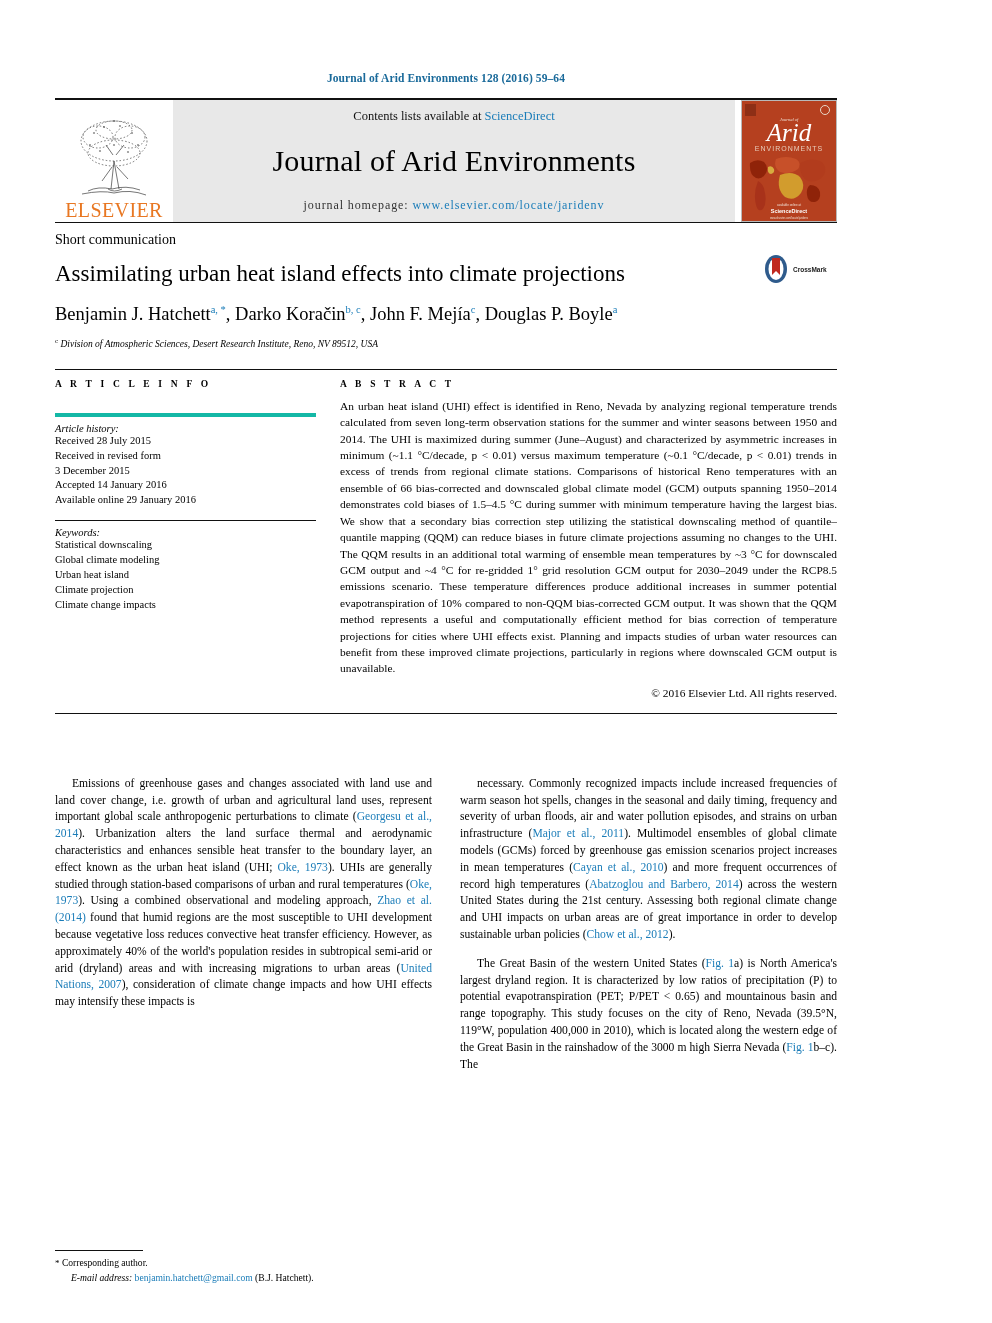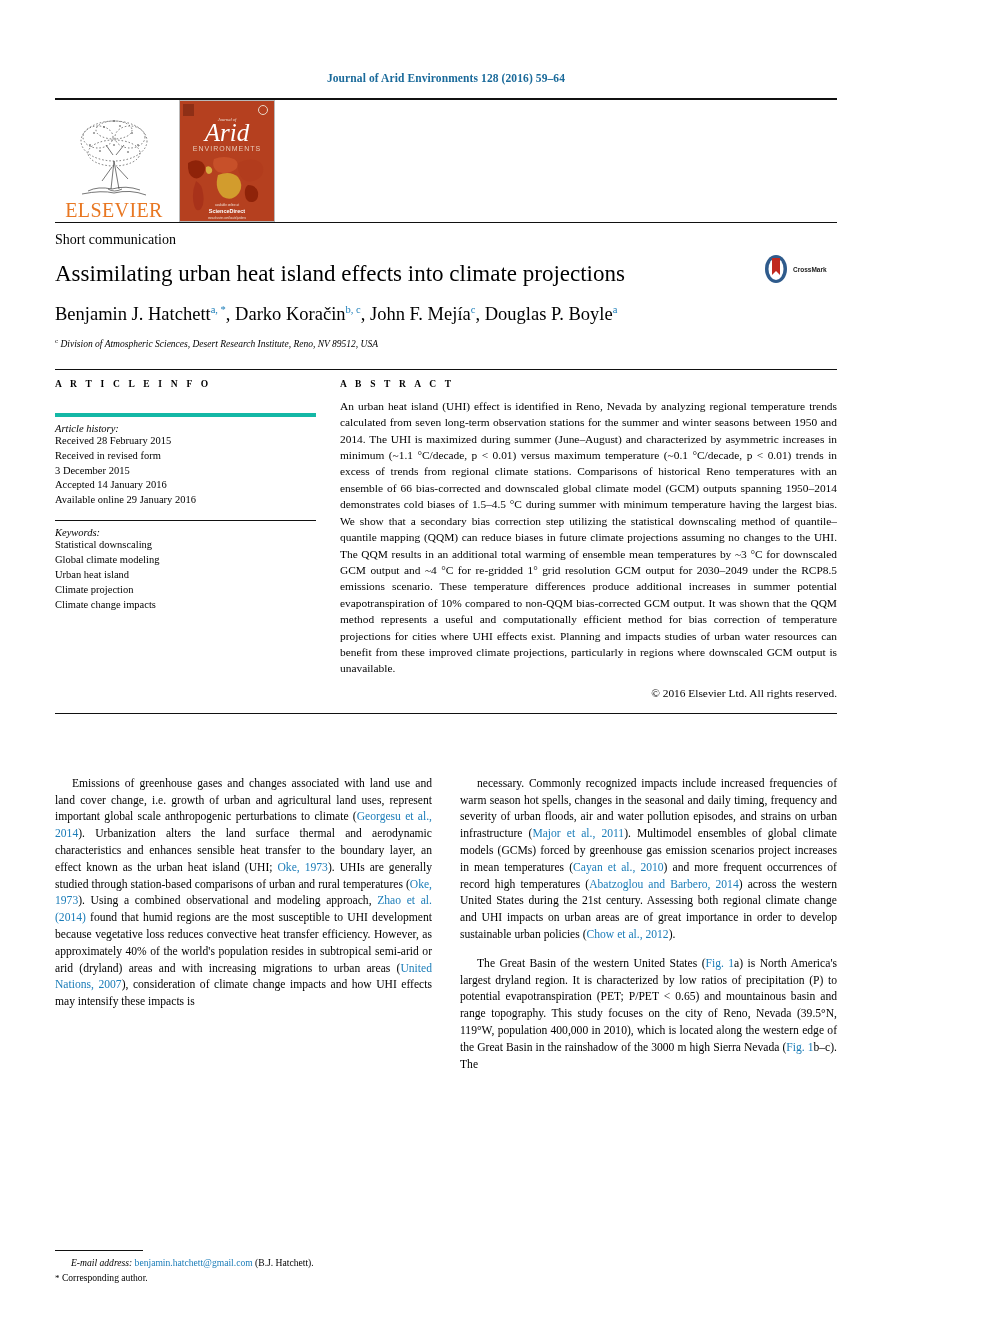--- a/index.html
+++ b/index.html
@@ -205,20 +205,29 @@
             <circle cx="70" cy="30" r="1.1"></circle>
           <circle cx="46" cy="6" r="1.1"></circle>
             <circle cx="32" cy="36" r="1.1"></circle>
           <circle cx="60" cy="37" r="1.1"></circle>
             <circle cx="46" cy="30" r="1.1"></circle>
         </g>
       </svg>
       <div class="elsevier-word">ELSEVIER</div>
     </div>
 
+    <div class="journal-banner">
+      <div class="contents-line">
+        <span>Contents lists available at </span><span class="sd">ScienceDirect</span>
+      </div>
+      <div class="journal-title">Journal of Arid Environments</div>
+      <div class="homepage-line">
+        <span class="lbl">journal homepage: </span><span class="url">www.elsevier.com/locate/jaridenv</span>
+      </div>
+    </div>
 
     <div class="cover-thumb">
       <svg width="94" height="122" viewBox="0 0 94 122">
         <rect x="0" y="0" width="94" height="122" fill="#b5401f"></rect>
         <rect x="3" y="3" width="11" height="12" fill="#8e2f16"></rect>
         <circle cx="83" cy="9" r="4.5" fill="none" stroke="#e8d8c8" stroke-width="1"></circle>
         <text x="47" y="20" font-family="Liberation Serif, serif" font-size="4.5" fill="#f0e2d6" text-anchor="middle" font-style="italic">Journal of</text>
         <text x="47" y="40" font-family="Liberation Serif, serif" font-size="25" fill="#ffffff" text-anchor="middle" font-style="italic">Arid</text>
         <text x="47" y="50" font-family="Liberation Sans, sans-serif" font-size="7" fill="#e9cdbb" text-anchor="middle" letter-spacing="1">ENVIRONMENTS</text>
         <g opacity="0.95">
@@ -271,21 +280,21 @@
       </div>
       <div class="head-right">
         <div class="sec-head">A B S T R A C T</div>
       </div>
     </div>
 
     <div class="info-body-row">
       <div class="col-info">
         <div class="hist-block">
           <div class="hist-title">Article history:</div>
-          <div class="hist-line">Received 28 February 2015</div>
+          <div class="hist-line">Received 28 July 2015</div>
           <div class="hist-line">Received in revised form</div>
           <div class="hist-line">3 December 2015</div>
           <div class="hist-line">Accepted 14 January 2016</div>
           <div class="hist-line">Available online 29 January 2016</div>
         </div>
         <div class="kw-block">
           <div class="kw-title">Keywords:</div>
           <div class="kw-line">Statistical downscaling</div>
           <div class="kw-line">Global climate modeling</div>
           <div class="kw-line">Urban heat island</div>
@@ -306,24 +315,24 @@
       <p>Emissions of greenhouse gases and changes associated with land use and land cover change, i.e. growth of urban and agricultural land uses, represent important global scale anthropogenic perturbations to climate (<span class="cit">Georgesu et al., 2014</span>). Urbanization alters the land surface thermal and aerodynamic characteristics and enhances sensible heat transfer to the boundary layer, an effect known as the urban heat island (UHI; <span class="cit">Oke, 1973</span>). UHIs are generally studied through station-based comparisons of urban and rural temperatures (<span class="cit">Oke, 1973</span>). Using a combined observational and modeling approach, <span class="cit">Zhao et al. (2014)</span> found that humid regions are the most susceptible to UHI development because vegetative loss reduces convective heat transfer efficiency. However, as approximately 40% of the world's population resides in subtropical semi-arid or arid (dryland) areas and with increasing migrations to urban areas (<span class="cit">United Nations, 2007</span>), consideration of climate change impacts and how UHI effects may intensify these impacts is</p>
     </div>
     <div class="bodycol">
       <p>necessary. Commonly recognized impacts include increased frequencies of warm season hot spells, changes in the seasonal and daily timing, frequency and severity of urban floods, air and water pollution episodes, and strains on urban infrastructure (<span class="cit">Major et al., 2011</span>). Multimodel ensembles of global climate models (GCMs) forced by greenhouse gas emission scenarios project increases in mean temperatures (<span class="cit">Cayan et al., 2010</span>) and more frequent occurrences of record high temperatures (<span class="cit">Abatzoglou and Barbero, 2014</span>) across the western United States during the 21st century. Assessing both regional climate change and UHI impacts on urban areas are of great importance in order to develop sustainable urban policies (<span class="cit">Chow et al., 2012</span>).</p>
       <p>The Great Basin of the western United States (<span class="cit">Fig. 1</span>a) is North America's largest dryland region. It is characterized by low ratios of precipitation (P) to potential evapotranspiration (PET; P/PET &lt; 0.65) and mountainous basin and range topography. This study focuses on the city of Reno, Nevada (39.5°N, 119°W, population 400,000 in 2010), which is located along the western edge of the Great Basin in the rainshadow of the 3000 m high Sierra Nevada (<span class="cit">Fig. 1</span>b–c). The</p>
     </div>
   </div>
 
   <div class="footnote-area">
     <div class="fn-rule"></div>
+    <div class="fn-line">
+      <span class="star">*</span>
+      <span>Corresponding author.</span>
+    </div>
     <div class="fn-line" style="padding-left:16px;text-indent:0;">
       <span class="fn-em">E-mail address:</span>
       <span class="cit">benjamin.hatchett@gmail.com</span>
       <span>(B.J. Hatchett).</span>
     </div>
-    <div class="fn-line">
-      <span class="star">*</span>
-      <span>Corresponding author.</span>
-    </div>
   </div>
 
 </div>
 
 </body></html>

